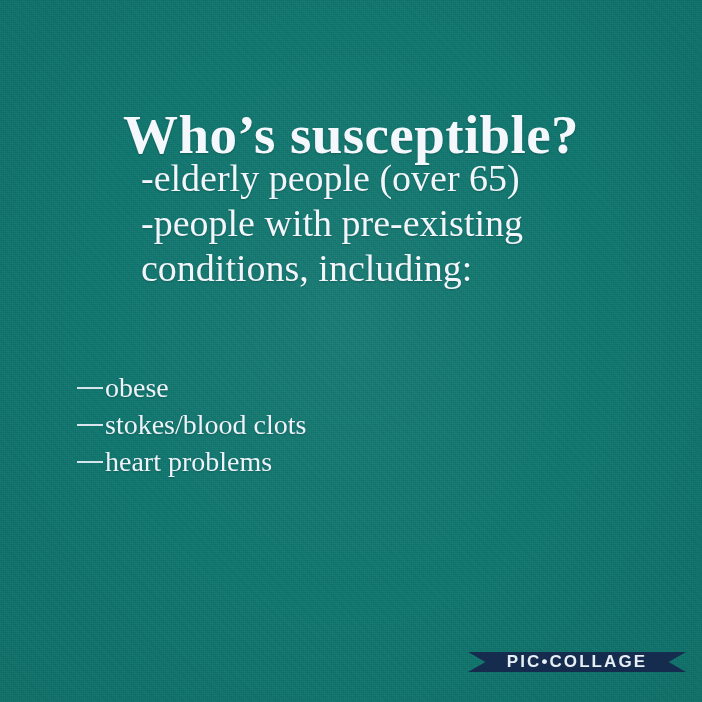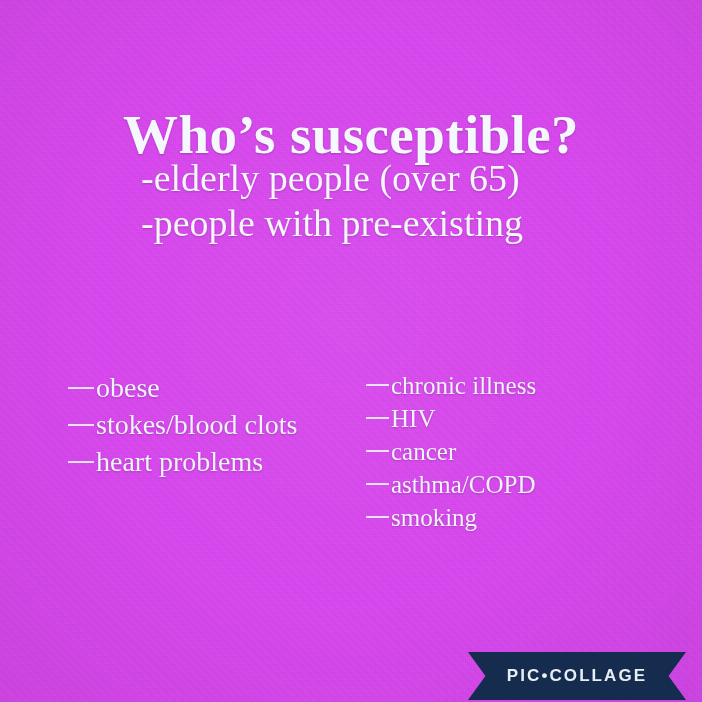--- a/index.html
+++ b/index.html
@@ -10,21 +10,21 @@
     width: 702px;
     height: 702px;
     overflow: hidden;
     font-family: "Liberation Serif", "DejaVu Serif", serif;
   }
 
   #poster {
     position: relative;
     width: 702px;
     height: 702px;
-    background-color: #d946ef;
+    background-color: #0f766e;
     overflow: hidden;
     text-decoration: underline;
   }
 
   
   #texture {
     position: absolute;
     inset: 0;
     pointer-events: none;
     opacity: .5;
@@ -68,21 +68,21 @@
   #intro .intro-line { display: block; white-space: pre; }
 
   
   #columns {
     top: 369px;
     left: 0;
     width: 702px;
     height: 200px;
   }
   .column { position: absolute; top: 0; }
-  #column-left  { left: 68px;  }
+  #column-left  { left: 77px;  }
   #column-right { left: 366px; }
 
   .cond-item {
     display: flex;
     align-items: baseline;
     color: #eef3f9;
     text-shadow: 0 1px 2px rgba(0,0,0,.20);
     white-space: nowrap;
   }
   #column-left  .cond-item { font-size: 28px; line-height: 37px; }
@@ -98,21 +98,21 @@
     opacity: .92;
   }
   #column-left  .cond-dash { width: 26px; margin-right: 2px; }
   #column-right .cond-dash { width: 23px; margin-right: 2px; }
 
   
   #watermark {
     top: 652px;
     left: 468px;
     width: 218px;
-    height: 48px;
+    height: 20px;
     background: #152c4e;
     clip-path: polygon(
       0% 0%, 100% 0%,
       100% 0%, 92% 50%, 100% 100%,
       100% 100%, 0% 100%,
       8% 50%
     );
     display: flex;
     align-items: center;
     justify-content: center;
@@ -133,61 +133,40 @@
 <div id="poster">
 
   <div id="texture"></div>
   <div id="vignette"></div>
 
   <h1 class="layer" id="title">Who’s susceptible?</h1>
 
   <div class="layer" id="intro">
     <span class="intro-line">-elderly people (over 65)</span>
     <span class="intro-line">-people with pre-existing</span>
+    <span class="intro-line">conditions, including:</span>
   </div>
 
   <div class="layer" id="columns">
 
     <div class="column" id="column-left">
       <div class="cond-item">
         <span class="cond-dash"></span>
         <span>obese</span>
       </div>
       <div class="cond-item">
         <span class="cond-dash"></span>
         <span>stokes/blood clots</span>
       </div>
       <div class="cond-item">
         <span class="cond-dash"></span>
         <span>heart problems</span>
       </div>
     </div>
 
-    <div class="column" id="column-right">
-      <div class="cond-item">
-        <span class="cond-dash"></span>
-        <span>chronic illness</span>
-      </div>
-      <div class="cond-item">
-        <span class="cond-dash"></span>
-        <span>HIV</span>
-      </div>
-      <div class="cond-item">
-        <span class="cond-dash"></span>
-        <span>cancer</span>
-      </div>
-      <div class="cond-item">
-        <span class="cond-dash"></span>
-        <span>asthma/COPD</span>
-      </div>
-      <div class="cond-item">
-        <span class="cond-dash"></span>
-        <span>smoking</span>
-      </div>
-    </div>
 
   </div>
 
   <div class="layer" id="watermark">
     <span id="watermark-text">PIC•COLLAGE</span>
   </div>
 
 </div>
 
 </body></html>

